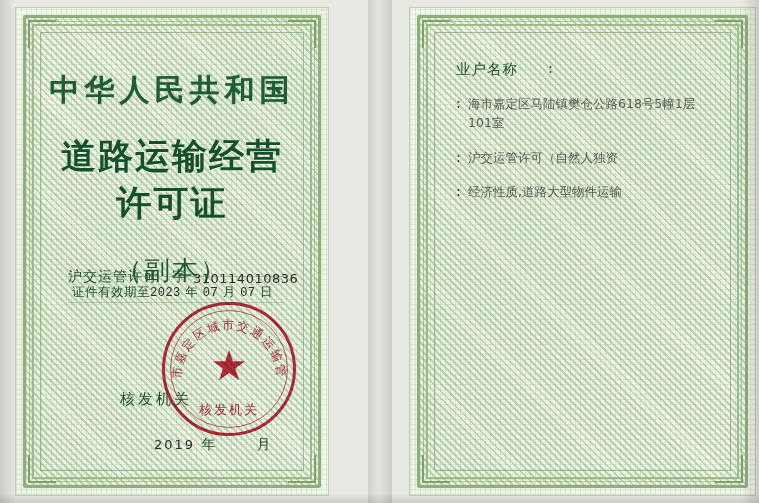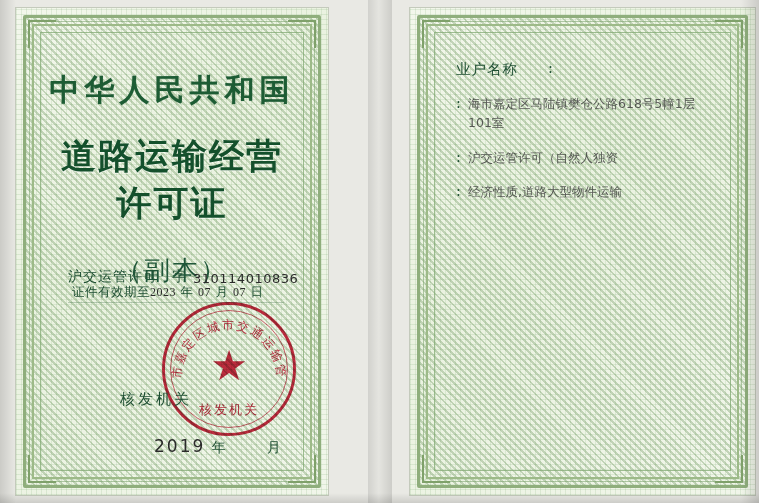--- a/index.html
+++ b/index.html
@@ -141,21 +141,21 @@
     position: absolute;
     left: 26px;
     top: 246px;
     font-family: "DejaVu Serif", serif;
     font-size: 12.5px;
     color: #1f4f33;
     letter-spacing: 0.5px;
     white-space: nowrap;
   }
   .line-valid .date {
-    font-family: Liberation Serif, serif;
+    font-family: Liberation Mono, monospace;
     font-size: 12px;
     color: #2b2b2b;
   }
   .rule {
     position: absolute;
     left: 22px;
     right: 14px;
     top: 238px;
     height: 1px;
     background: rgba(60,110,70,0.35);
@@ -184,21 +184,21 @@
     top: 398px;
     font-family: "DejaVu Serif", serif;
     font-size: 14px;
     color: #1f4f33;
     letter-spacing: 2px;
     white-space: nowrap;
   }
   .line-date .yr {
     font-family: "DejaVu Sans", sans-serif;
     color: #2b2b2b;
-    font-size: 17px;
+    font-size: 13px;
   }
 
   
   .seal {
     position: absolute;
     left: 116px;
     top: 264px;
     width: 128px;
     height: 128px;
     border-radius: 50%;

